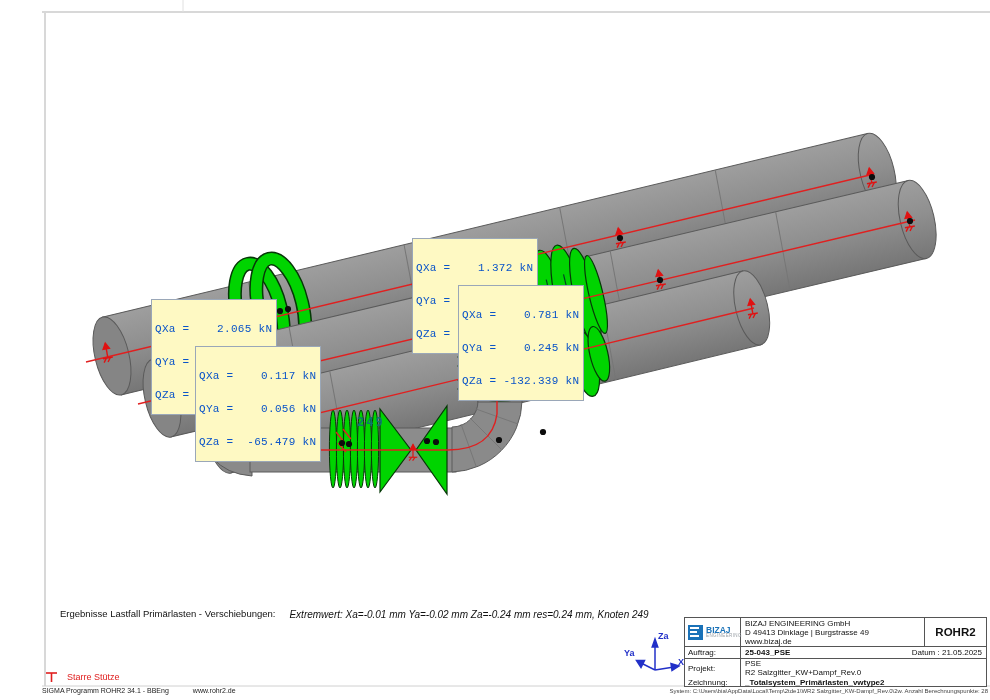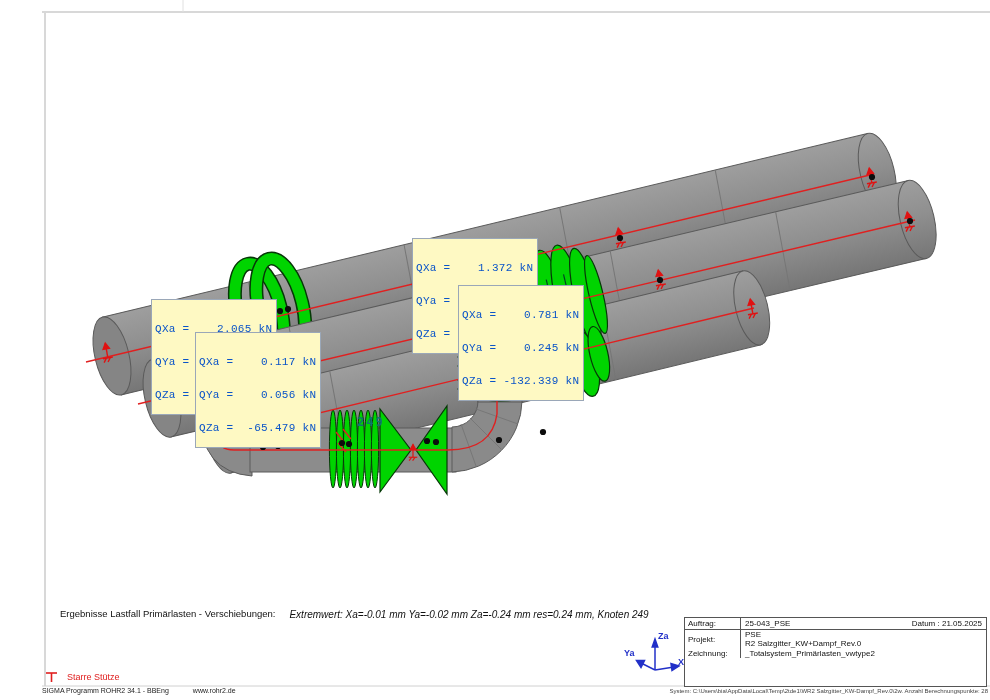--- a/index.html
+++ b/index.html
@@ -36,21 +36,21 @@
   .logo-text{display:flex;flex-direction:column;line-height:1;}
   .logo-text .lt1{color:#1a72b8;font-weight:bold;font-size:8.5px;}
   .logo-text .lt2{color:#9aa0a6;font-size:4.5px;letter-spacing:.4px;}
   .tb-company{flex:1;border-right:1px solid #555;padding:2px 0 0 4px;line-height:8.8px;box-sizing:border-box;}
   .tb-rohr2{width:61px;display:flex;align-items:center;justify-content:center;font-weight:bold;font-size:11.5px;}
   .tb-r2{height:12px;border-bottom:1px solid #555;display:flex;align-items:center;box-sizing:border-box;}
   .tb-r3{height:18px;display:flex;box-sizing:border-box;}
   .tb-r4{height:10px;display:flex;align-items:center;box-sizing:border-box;}
   .tb-label{width:56px;flex:none;padding-left:3px;border-right:1px solid #555;box-sizing:border-box;
         align-self:stretch;display:flex;align-items:center;}
-  .tb-val{flex:1;padding-left:4px;}
+  .tb-val{flex:1;padding-left:4px;font-weight:bold;}
   .tb-val2{flex:1;padding:1px 0 0 4px;line-height:8.6px;}
   .tb-datum{padding-right:4px;white-space:nowrap;}
 
   .axes-widget{position:absolute;left:622px;top:626px;z-index:6;}
 </style>
 </head>
 <body>
 
 <svg id="scene" width="990" height="700" viewBox="0 0 990 700">
   <defs>
@@ -213,21 +213,21 @@
     <circle cx="620" cy="238" r="3.1"></circle>
       <circle cx="660" cy="280" r="3.1"></circle>
   </g>
 </svg>
 
 <div class="fbox" style="left:151px;top:299px">
   <div>QXa =    2.065 kN</div>
   <div>QYa =   -1.281 kN</div>
   <div>QZa = -110.628 kN</div>
 </div>
-<div class="fbox" style="left:195px;top:332px">
+<div class="fbox" style="left:195px;top:346px">
   <div>QXa =    0.117 kN</div>
   <div>QYa =    0.056 kN</div>
   <div>QZa =  -65.479 kN</div>
 </div>
 <div class="fbox" style="left:412px;top:238px">
   <div>QXa =    1.372 kN</div>
   <div>QYa =   -0.159 kN</div>
   <div>QZa = -128.206 kN</div>
 </div>
 <div class="fbox" style="left:458px;top:285px">
@@ -265,20 +265,39 @@
     <polygon points="14.5,34.5 22.5,34.5 19,41.5"></polygon>
     <line x1="33" y1="44" x2="52" y2="41"></line>
     <polygon points="57,40 49,37.5 50,44.5"></polygon>
   </g>
   <text x="36" y="13" font-size="9" font-weight="bold" fill="#2230c8">Za</text>
   <text x="2" y="30" font-size="9" font-weight="bold" fill="#2230c8">Ya</text>
   <text x="56" y="39" font-size="9" font-weight="bold" fill="#2230c8">Xa</text>
 </svg>
 
 <div class="title-block">
+  <div class="tb-r1">
+    <div class="tb-logo">
+      <span class="logo-mark">
+          <i></i>
+          <i></i>
+          <i></i>
+        </span>
+      <span class="logo-text">
+        <span class="lt1">BIZAJ</span>
+        <span class="lt2">ENGINEERING</span>
+      </span>
+    </div>
+    <div class="tb-company">
+      <div>BIZAJ ENGINEERING GmbH</div>
+      <div>D 49413 Dinklage | Burgstrasse 49</div>
+      <div>www.bizaj.de</div>
+    </div>
+    <div class="tb-rohr2">ROHR2</div>
+  </div>
   <div class="tb-r2">
     <div class="tb-label">Auftrag:</div>
     <div class="tb-val">25-043_PSE</div>
     <div class="tb-datum">
       <span>Datum :</span>
       <span>21.05.2025</span>
     </div>
   </div>
   <div class="tb-r3">
     <div class="tb-label">Projekt:</div>

